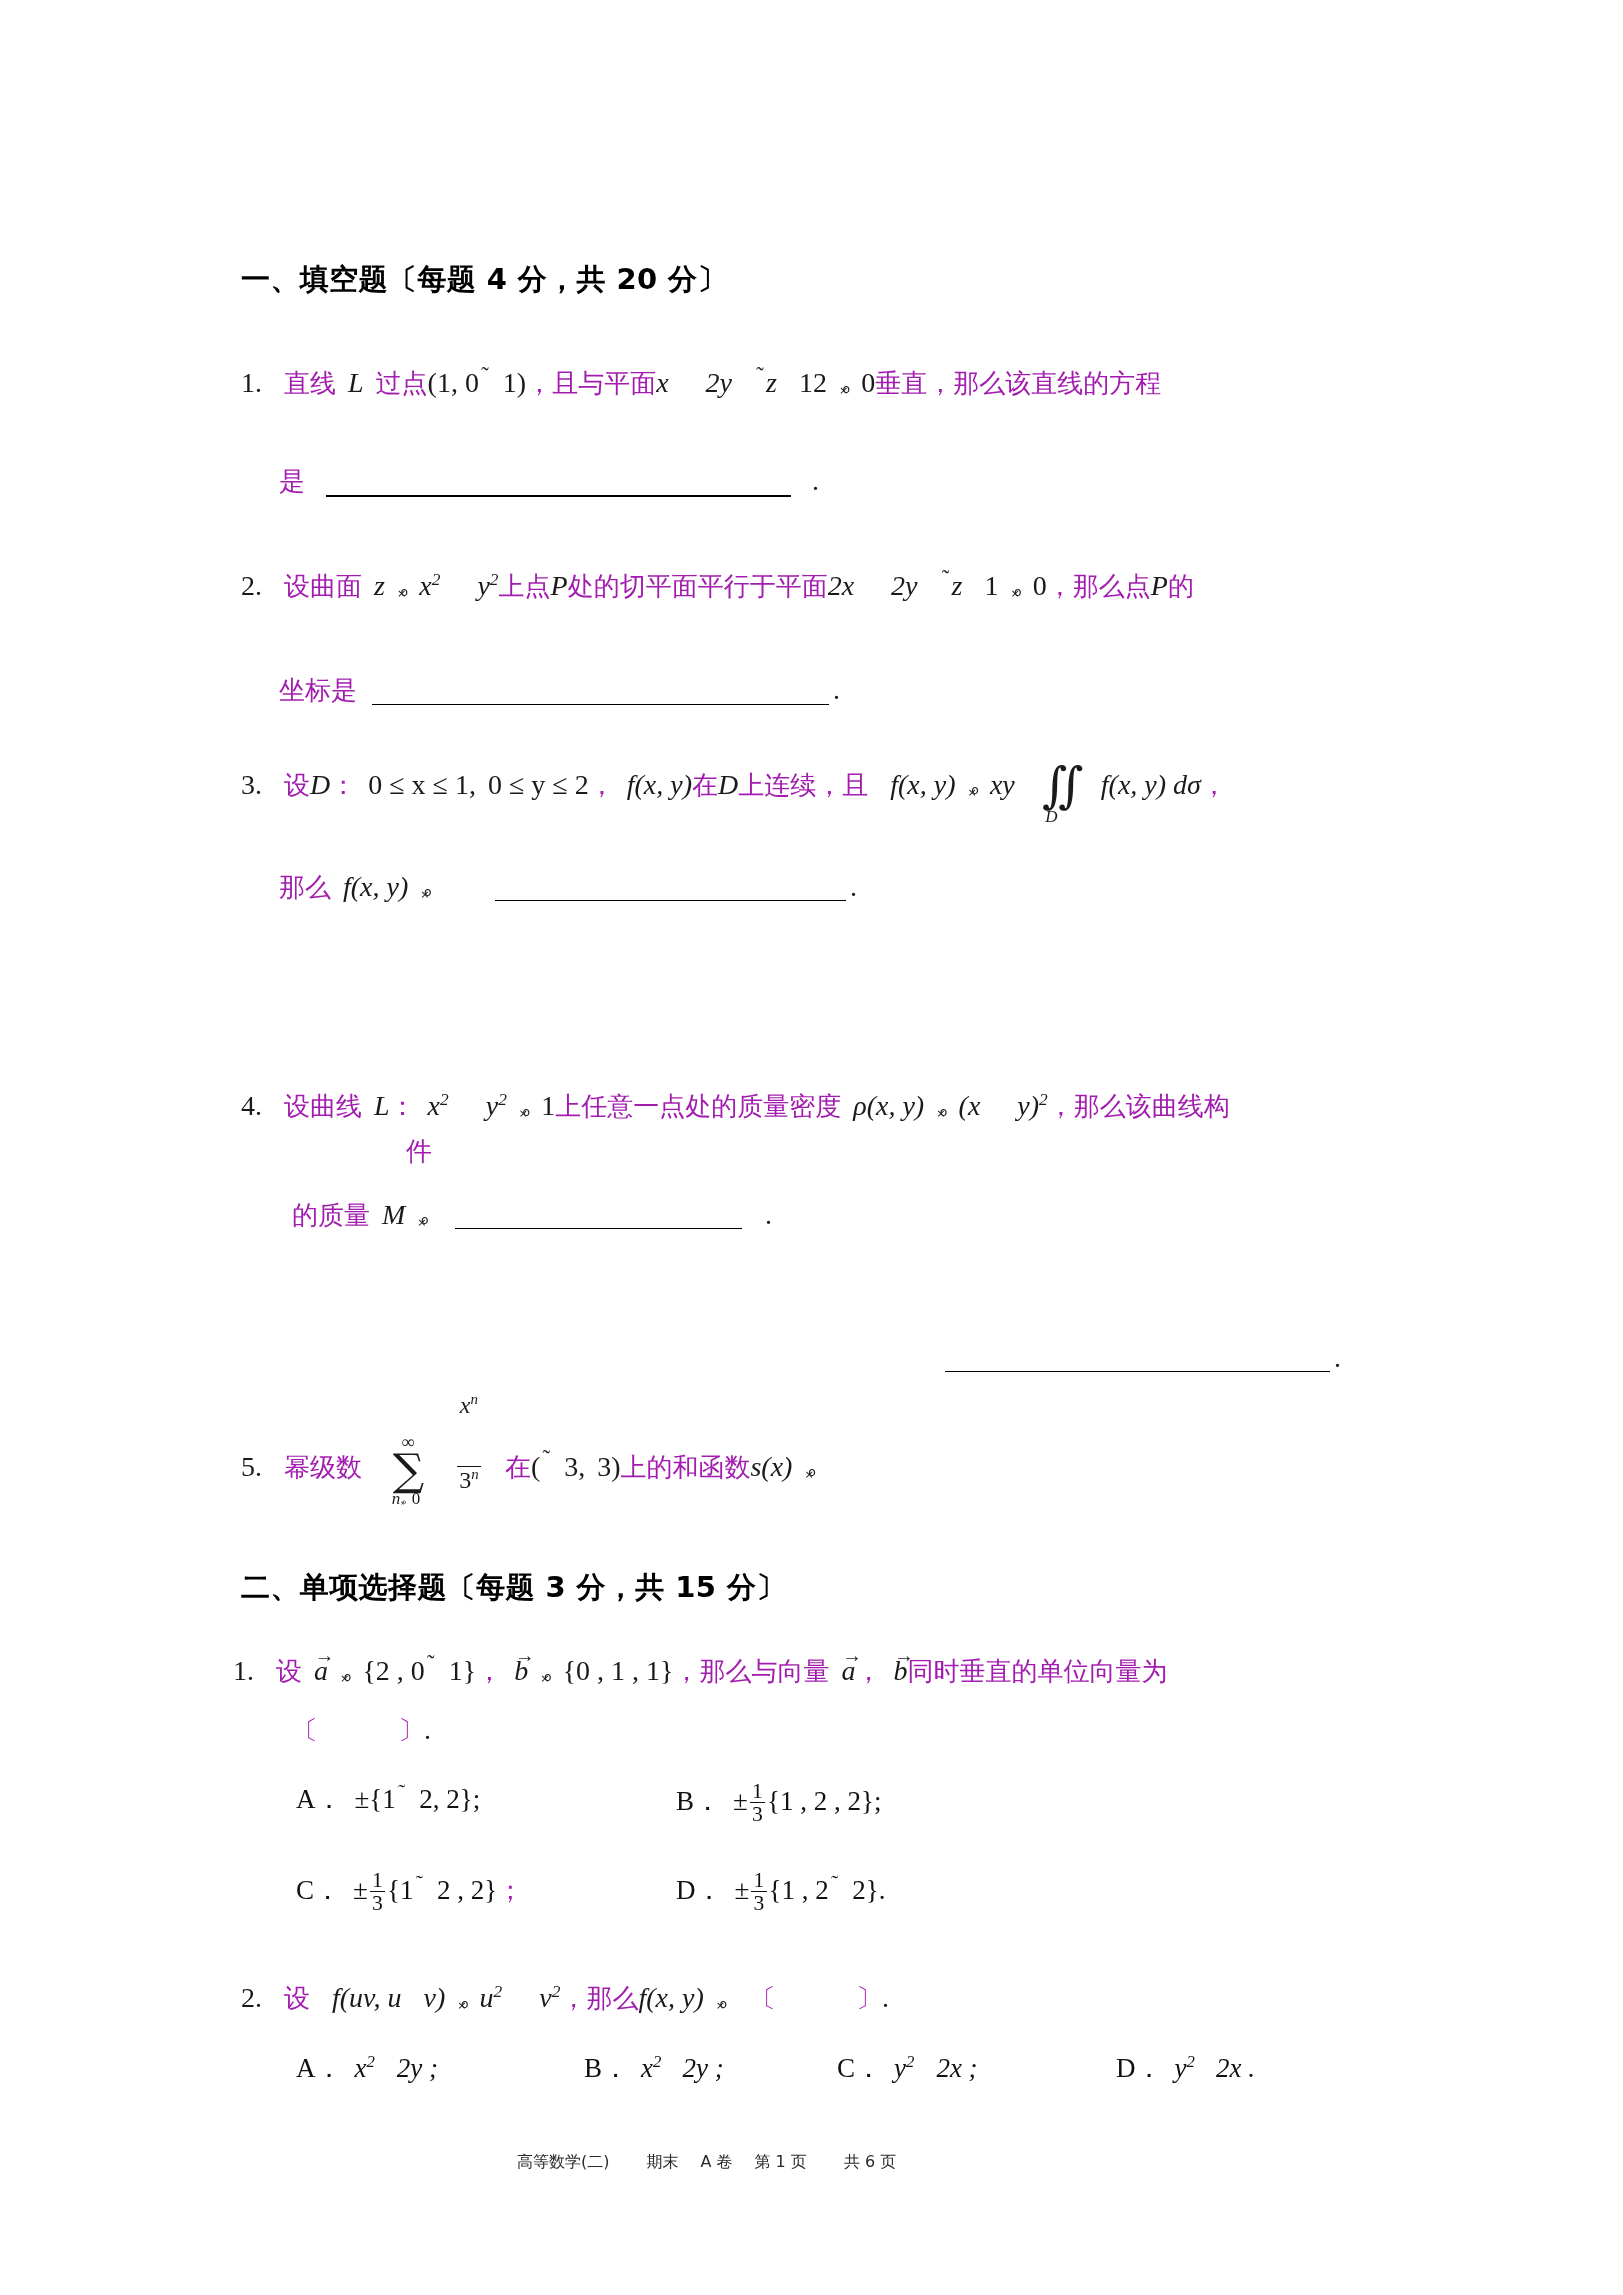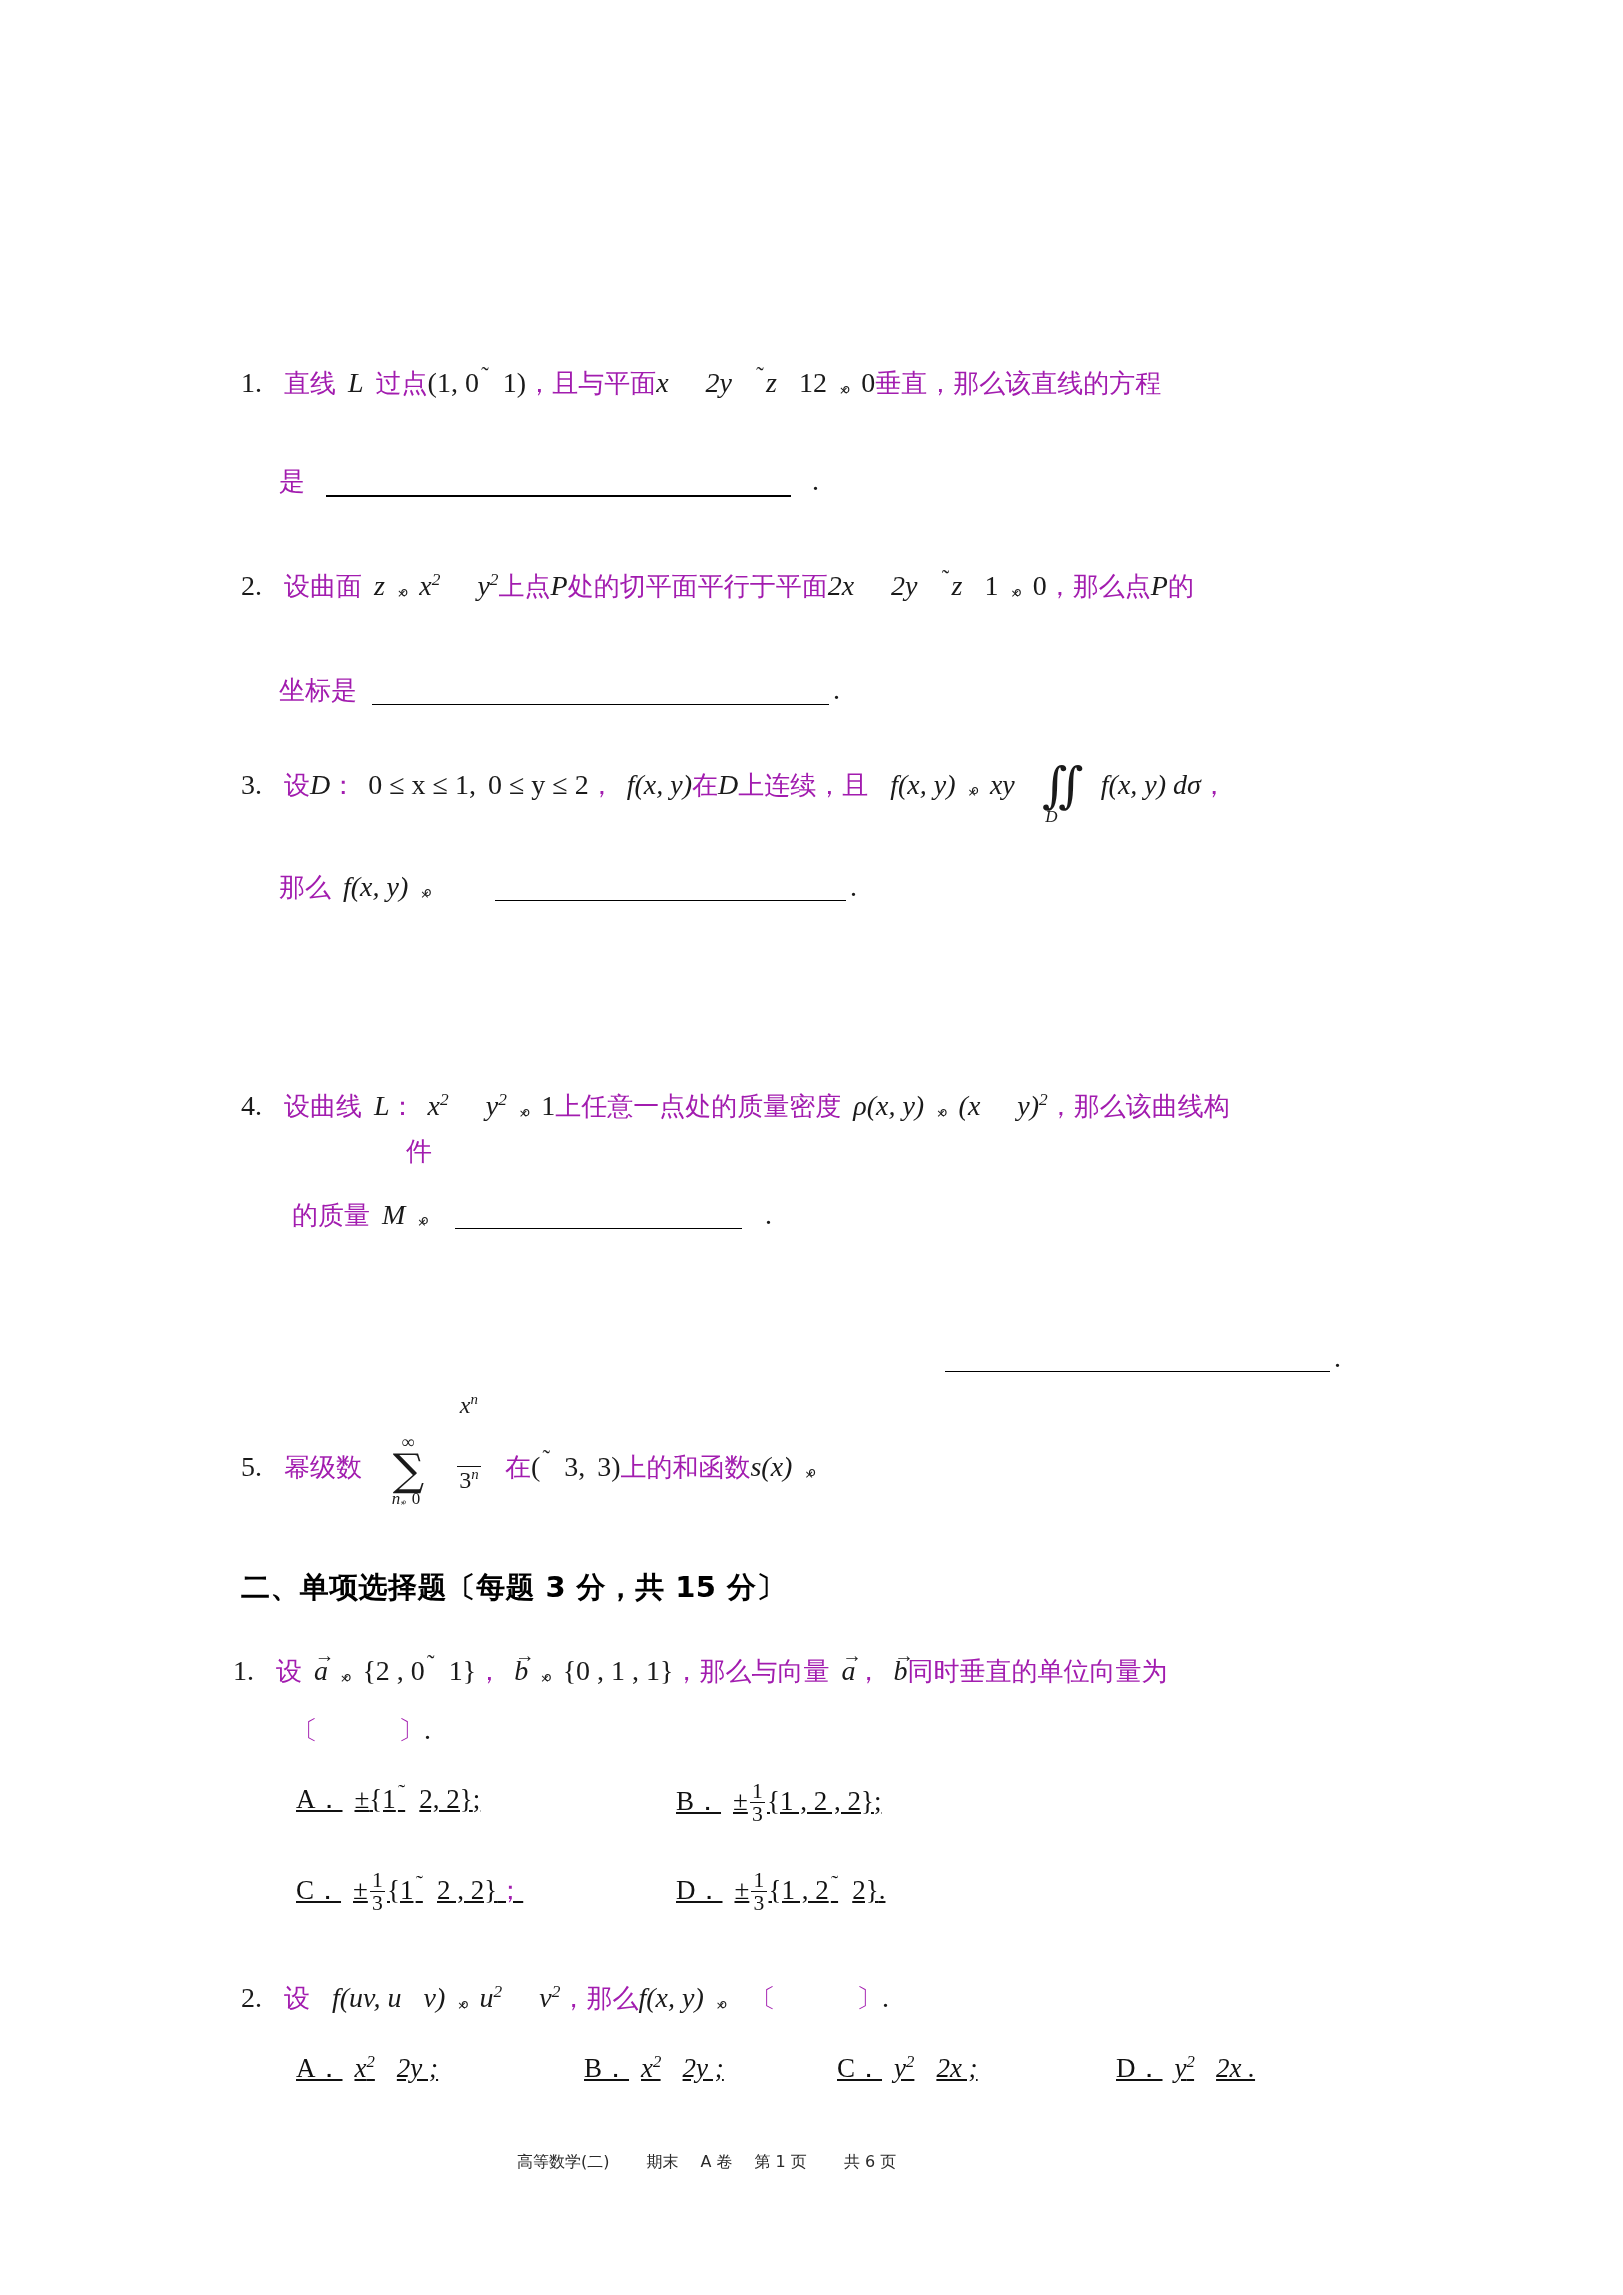--- a/index.html
+++ b/index.html
@@ -159,31 +159,33 @@
     position: absolute;
     font-family: "DejaVu Sans", "Liberation Sans", sans-serif;
     font-size: 16px;
     color: #2a2a2a;
     white-space: nowrap;
   }
   .choice {
     position: absolute;
     font-size: 27px;
     white-space: nowrap;
-    text-decoration: underline;
   }
   .gap-s { display: inline-block; width: 12px; }
   .gap-m { display: inline-block; width: 22px; }
   .gap-l { display: inline-block; width: 37px; }
 </style>
 </head>
 <body>
 
 <div class="page">
 
+  <div class="sec-head" style="left:241px; top:260px;">
+    <span>一、填空题〔每题 4 分，共 20 分〕</span>
+  </div>
 
   <div class="qline" style="left:241px; top:365px;">
     <span class="qnum">1.</span><span class="gap-m"></span><span class="cn">直线</span><span class="gap-s"></span><span class="mi">L</span><span class="gap-s"></span><span class="cn">过点</span><span class="mn">(1, 0</span><span class="glyph-minus">˜</span><span class="gap-s"></span><span class="mn">1)</span><span class="cn">，且与平面</span><span class="mi">x</span><span class="gap-l"></span><span class="mi">2y</span><span class="gap-m"></span><span class="glyph-minus">˜</span><span class="mi">z</span><span class="gap-m"></span><span class="mn">12</span><span class="gap-s"></span><span class="glyph-eq"><i class="a">×</i><i class="b">o</i></span><span class="mn">0</span><span class="cn">垂直，那么该直线的方程</span>
   </div>
 
   <div class="qline" style="left:279px; top:467px;">
     <span class="cn">是</span>
   </div>
   <div class="rule" style="left:326px; top:495px; width:465px;"></div>
   <div class="qline" style="left:812px; top:467px;">

